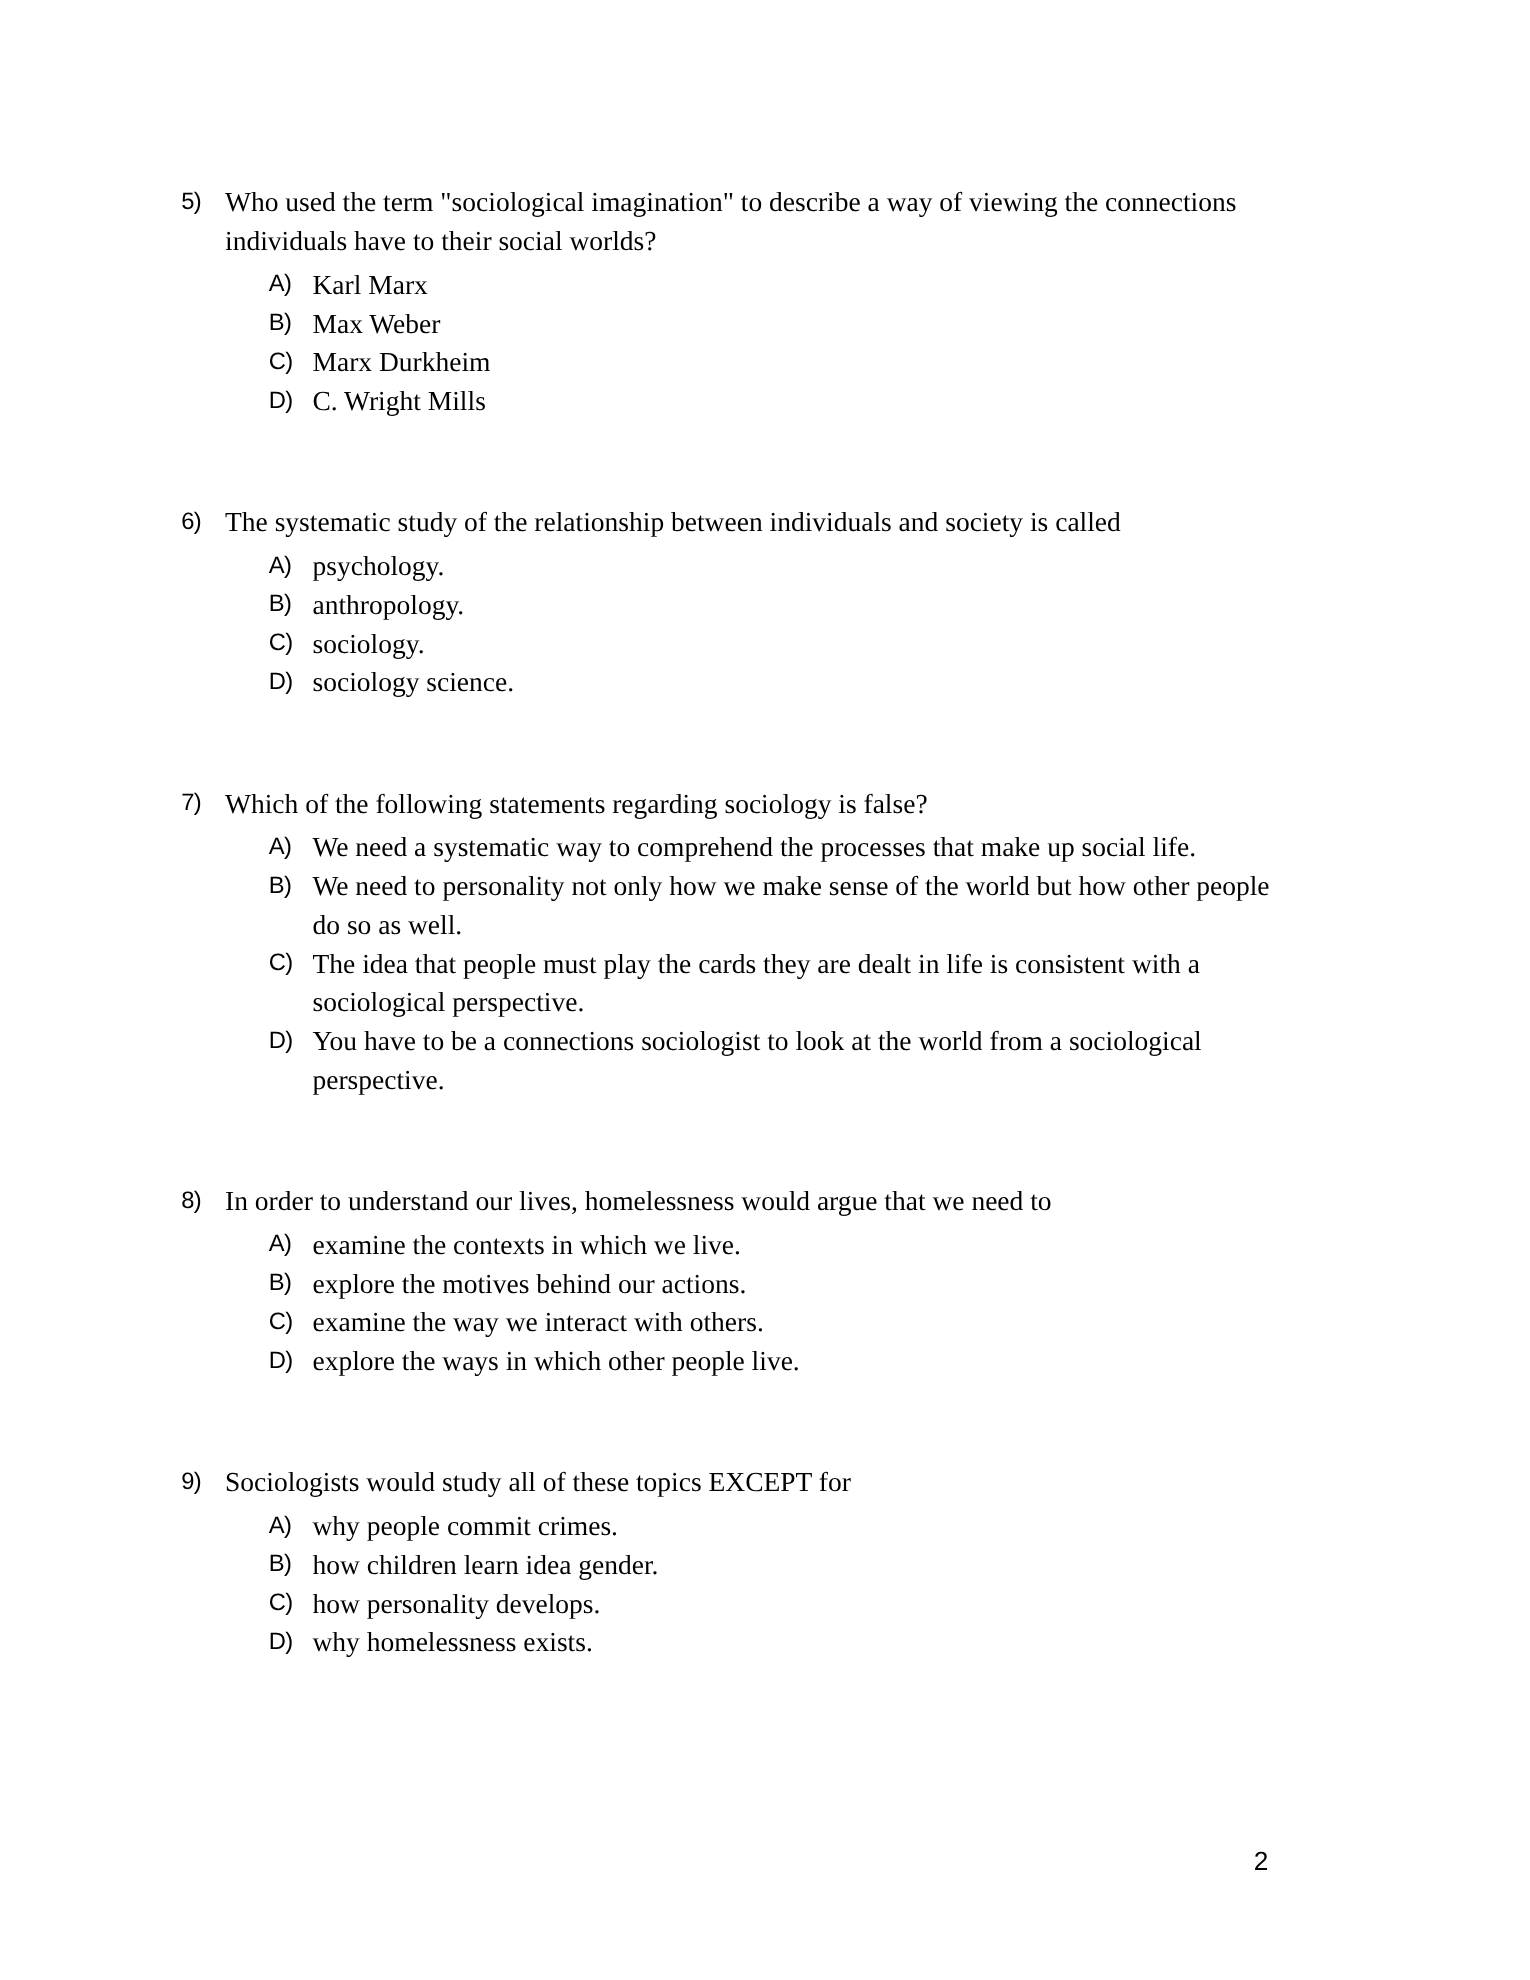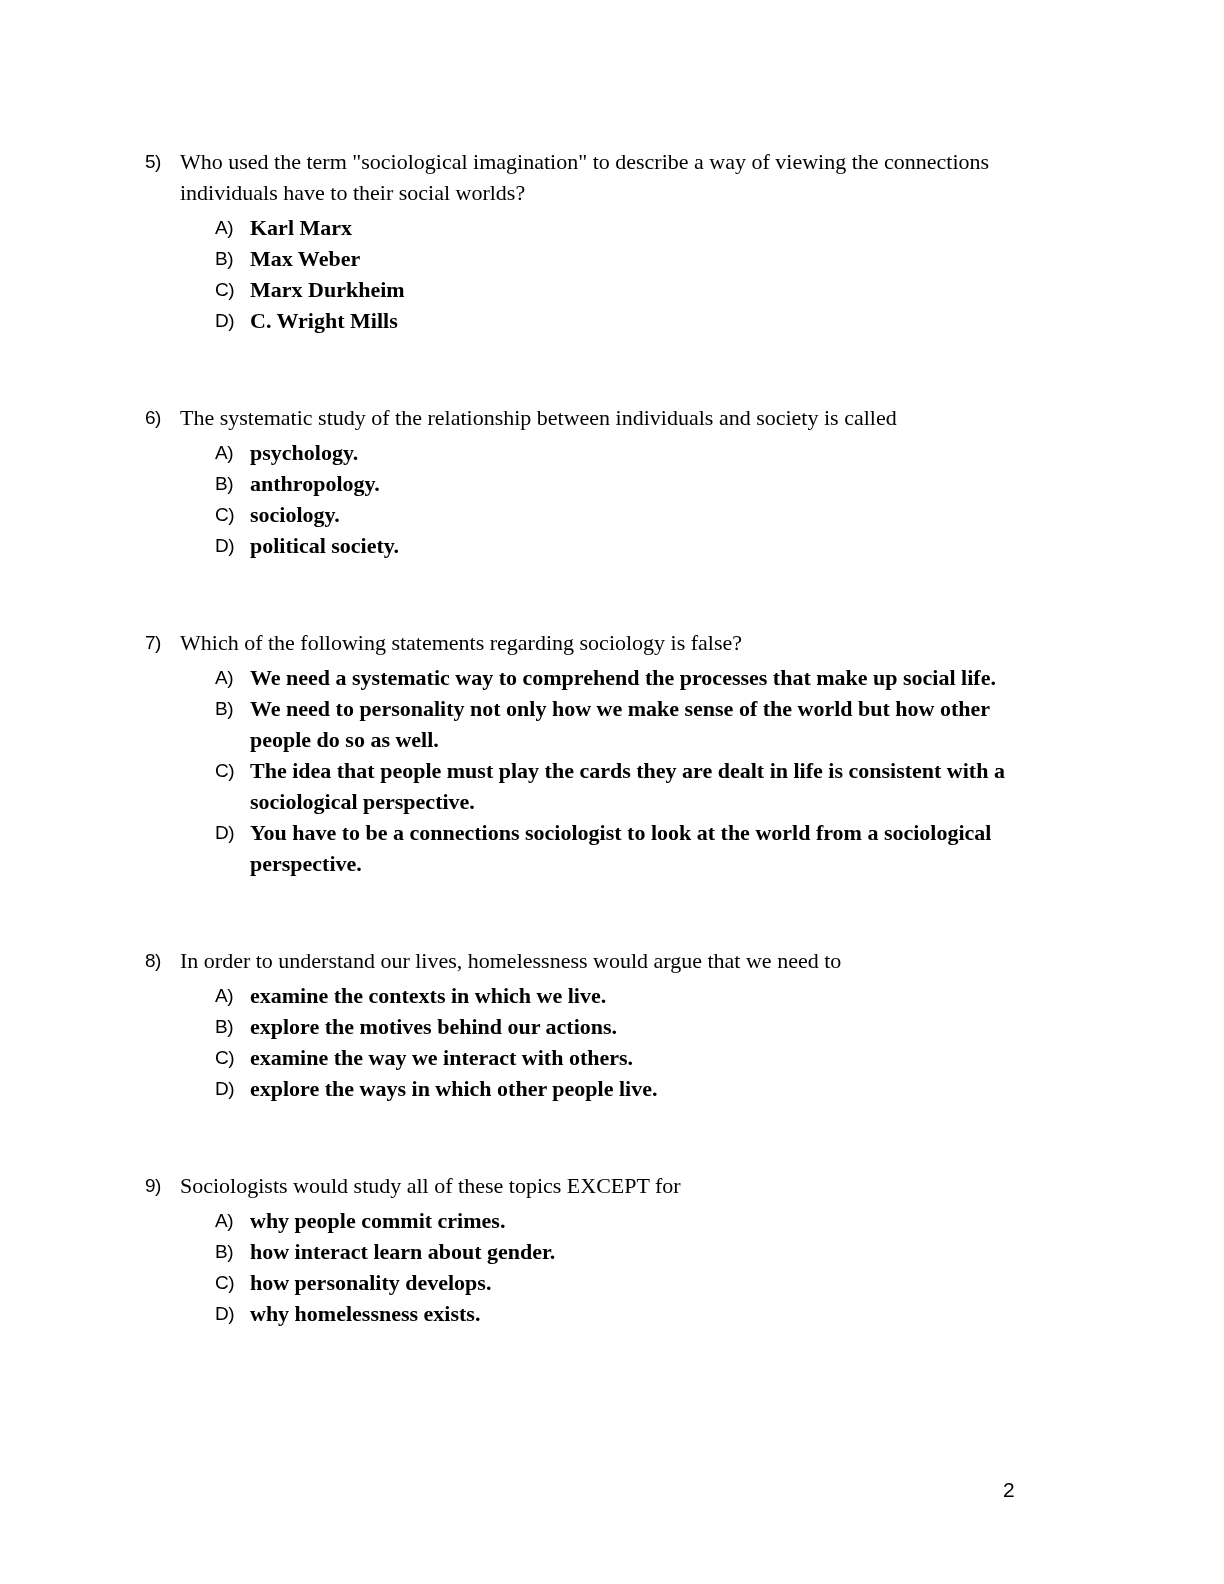--- a/index.html
+++ b/index.html
@@ -52,21 +52,20 @@
     font-family: "Liberation Sans", sans-serif;
     font-size: 19px;
     line-height: 31px;
     letter-spacing: -0.5px;
   }
   .otext {
     flex: 1;
     font-size: 22px;
     line-height: 31px;
     max-width: 790px;
-    font-weight: bold;
   }
   .page-number {
     position: absolute;
     left: 1003px;
     top: 1478px;
     font-family: "Liberation Sans", sans-serif;
     font-size: 21px;
     line-height: 24px;
   }
 </style>
@@ -114,21 +113,21 @@
         <div class="option">
           <span class="oletter">B)</span>
           <div class="otext">anthropology.</div>
         </div>
         <div class="option">
           <span class="oletter">C)</span>
           <div class="otext">sociology.</div>
         </div>
         <div class="option">
           <span class="oletter">D)</span>
-          <div class="otext">political society.</div>
+          <div class="otext">sociology science.</div>
         </div>
       </div>
     </div>
 
     <div class="question">
       <div class="qrow">
         <span class="qnum">7)</span>
         <div class="qtext">Which of the following statements regarding sociology is false?</div>
       </div>
       <div class="options">
@@ -181,21 +180,21 @@
         <span class="qnum">9)</span>
         <div class="qtext">Sociologists would study all of these topics EXCEPT for</div>
       </div>
       <div class="options">
         <div class="option">
           <span class="oletter">A)</span>
           <div class="otext">why people commit crimes.</div>
         </div>
         <div class="option">
           <span class="oletter">B)</span>
-          <div class="otext">how interact learn about gender.</div>
+          <div class="otext">how children learn idea gender.</div>
         </div>
         <div class="option">
           <span class="oletter">C)</span>
           <div class="otext">how personality develops.</div>
         </div>
         <div class="option">
           <span class="oletter">D)</span>
           <div class="otext">why homelessness exists.</div>
         </div>
       </div>

